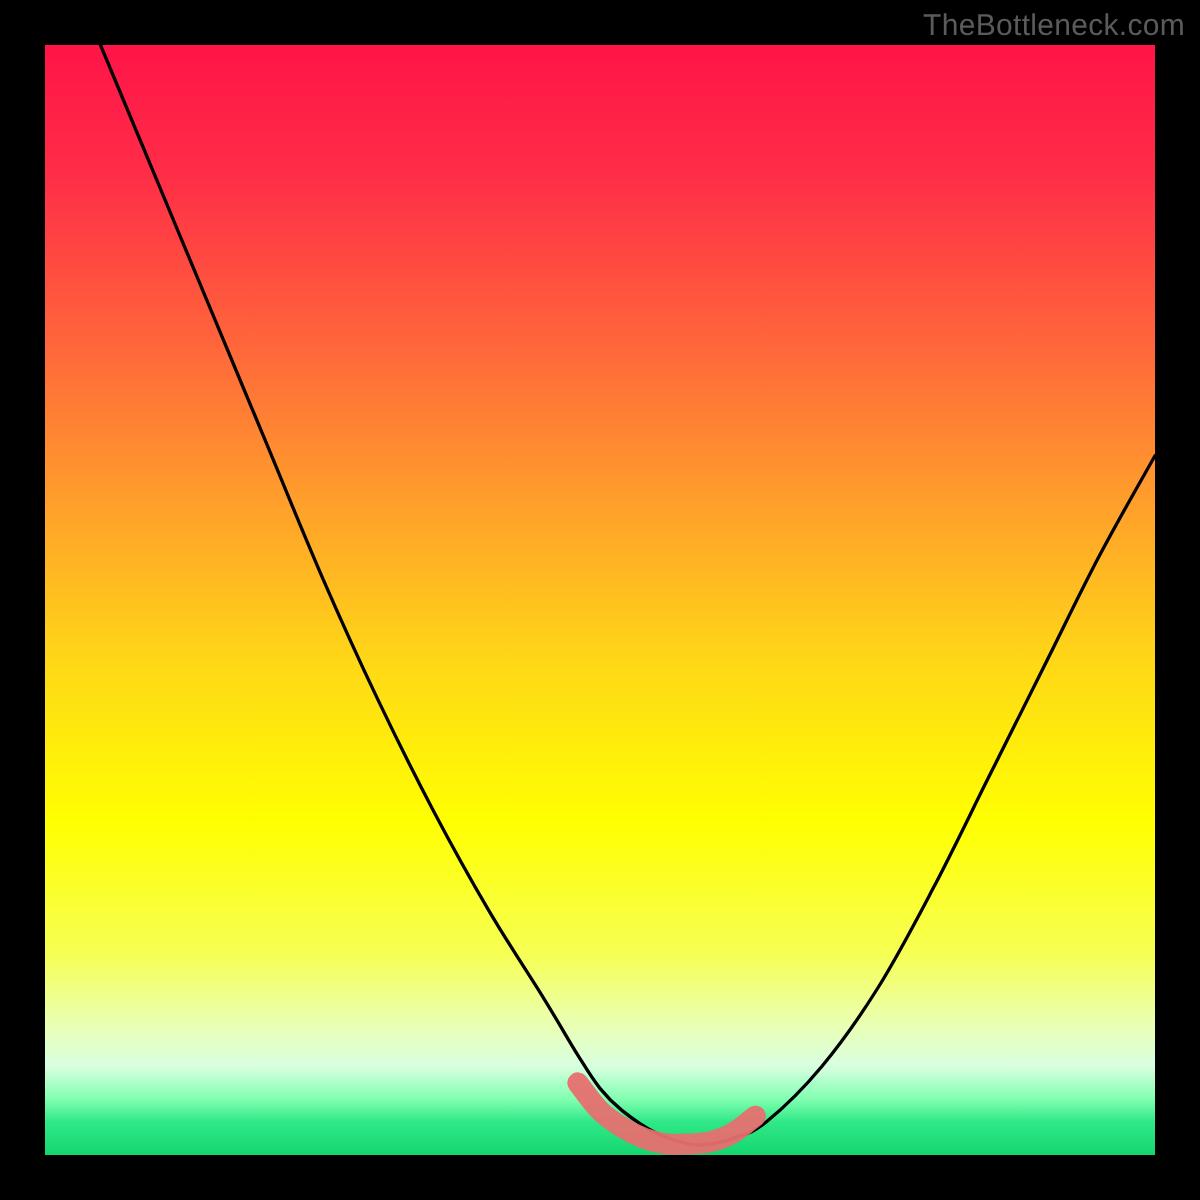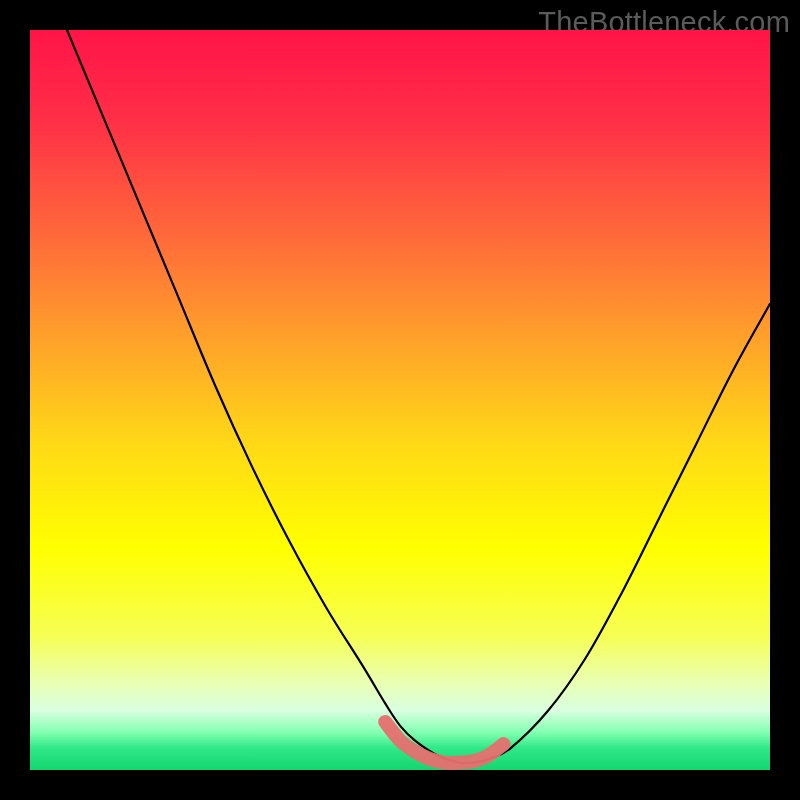--- a/index.html
+++ b/index.html
@@ -38,21 +38,21 @@
     top: 0;
     width: 100%;
     height: 100%;
     pointer-events: none;
   }
   .watermark {
     position: absolute;
     top: 6px;
     right: 10px;
     color: #5b5b5b;
-    font-size: 29px;
+    font-size: 20px;
     font-weight: 500;
     letter-spacing: 0.2px;
     user-select: none;
   }
 </style>
 </head>
 <body>
 
 <div class="frame">
   <div class="watermark">TheBottleneck.com</div>

